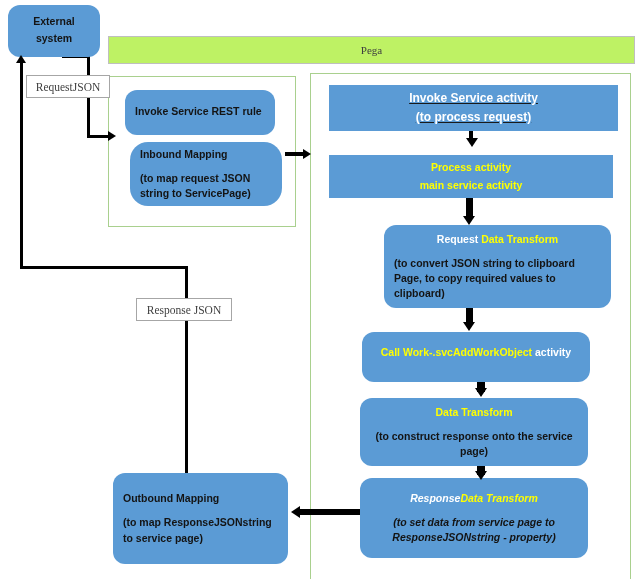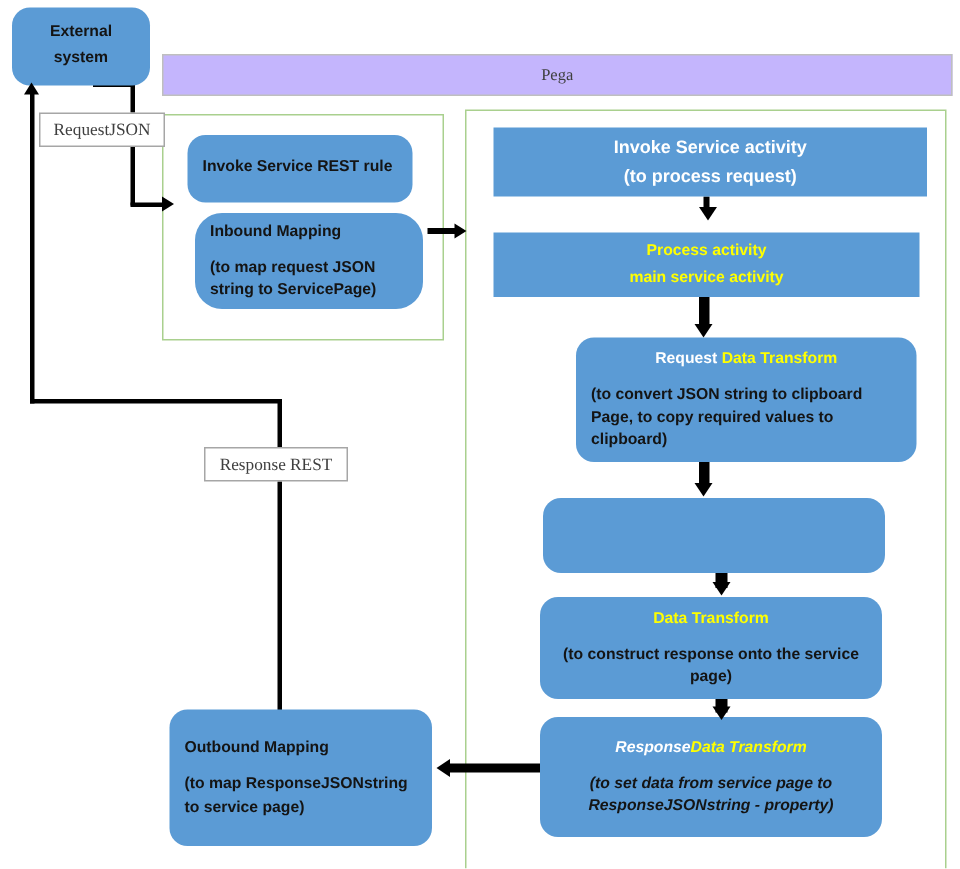--- a/index.html
+++ b/index.html
@@ -15,21 +15,21 @@
     width: 640px;
     height: 579px;
     background: #ffffff;
     overflow: hidden;
   }
   .abs { position: absolute; box-sizing: border-box; }
 
   
   .pega-box {
     border: 1px solid #bfbfbf;
-    background: #c4b5fd;
+    background: #bef264;
     display: flex;
     align-items: center;
     justify-content: center;
     font-size: 11px;
     color: #3f3f3f;
     font-family: "Liberation Serif", serif;
   }
   .green-box {
     border: 1.5px solid #a9d08e;
     background: transparent;
@@ -126,37 +126,37 @@
   <div class="abs label-box" style="left:26px; top:75px; width:84px; height:23px;">
     <span>RequestJSON</span>
   </div>
 
   <div class="abs ln" style="left:20px; top:62px; width:3px; height:207px;"></div>
   <div class="arrow-up" style="left:16px; top:55px;"></div>
   <div class="abs ln" style="left:20px; top:266px; width:168px; height:3px;"></div>
   <div class="abs ln" style="left:185px; top:266px; width:3px; height:212px;"></div>
 
   <div class="abs label-box" style="left:136px; top:298px; width:96px; height:23px;">
-    <span>Response REST</span>
+    <span>Response JSON</span>
   </div>
 
   <div class="abs node round left" style="left:125px; top:90px; width:150px; height:45px;">
     <div class="ttl t-dark">Invoke Service REST rule</div>
   </div>
 
   <div class="abs node round left" style="left:130px; top:142px; width:152px; height:64px;border-radius:18px;">
     <div class="ttl t-dark">Inbound Mapping</div>
     <div class="sp"></div>
     <div class="sub t-dark">(to map request JSON string to ServicePage)</div>
   </div>
 
   <div class="abs ln" style="left:285px; top:152px; width:22px; height:4px;"></div>
   <div class="arrow-right" style="left:303px; top:149px;"></div>
 
-  <div class="abs node sq center" style="left:329px; top:85px; width:289px; height:46px;">
+  <div class="abs node sq center" style="left:329px; top:85px; width:289px; height:46px;text-decoration:underline;">
     <div class="ttl t-white" style="font-size:12px;">Invoke Service activity</div>
     <div class="sub t-white" style="font-size:12px;">(to process request)</div>
   </div>
 
   <div class="arrow-down" style="left:466px; top:138px;"></div>
   <div class="abs ln" style="left:469px; top:131px; width:4px; height:9px;"></div>
 
   <div class="abs node sq center" style="left:329px; top:155px; width:284px; height:43px;">
     <div class="ttl t-yellow">Process activity</div>
     <div class="sub t-yellow">main service activity</div>
@@ -170,20 +170,23 @@
       <span class="t-white">Request </span><span class="t-yellow">Data Transform</span>
     </div>
     <div class="sp"></div>
     <div class="sub t-dark">(to convert JSON string to clipboard Page, to copy required values to clipboard)</div>
   </div>
 
   <div class="abs ln" style="left:466px; top:282px; width:7px; height:42px;"></div>
   <div class="arrow-down" style="left:463px; top:322px;"></div>
 
   <div class="abs node round left" style="left:362px; top:332px; width:228px; height:50px;">
+    <div class="ttl" style="align-self:center;">
+      <span class="t-yellow">Call Work-.svcAddWorkObject </span><span class="t-white">activity</span>
+    </div>
     <div class="sp"></div>
   </div>
 
   <div class="abs ln" style="left:477px; top:362px; width:8px; height:30px;"></div>
   <div class="arrow-down" style="left:475px; top:388px;"></div>
 
   <div class="abs node round center" style="left:360px; top:398px; width:228px; height:68px;">
     <div class="ttl t-yellow">Data Transform</div>
     <div class="sp"></div>
     <div class="sub t-dark">(to construct response onto the service page)</div>

